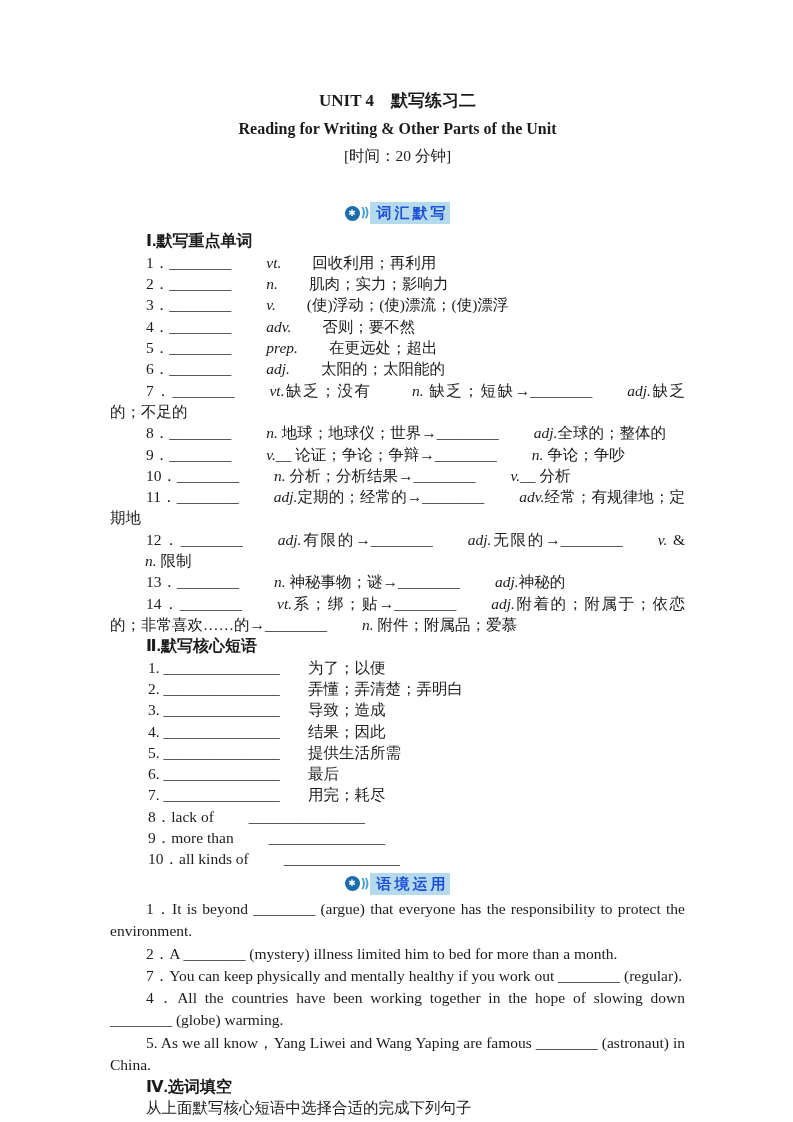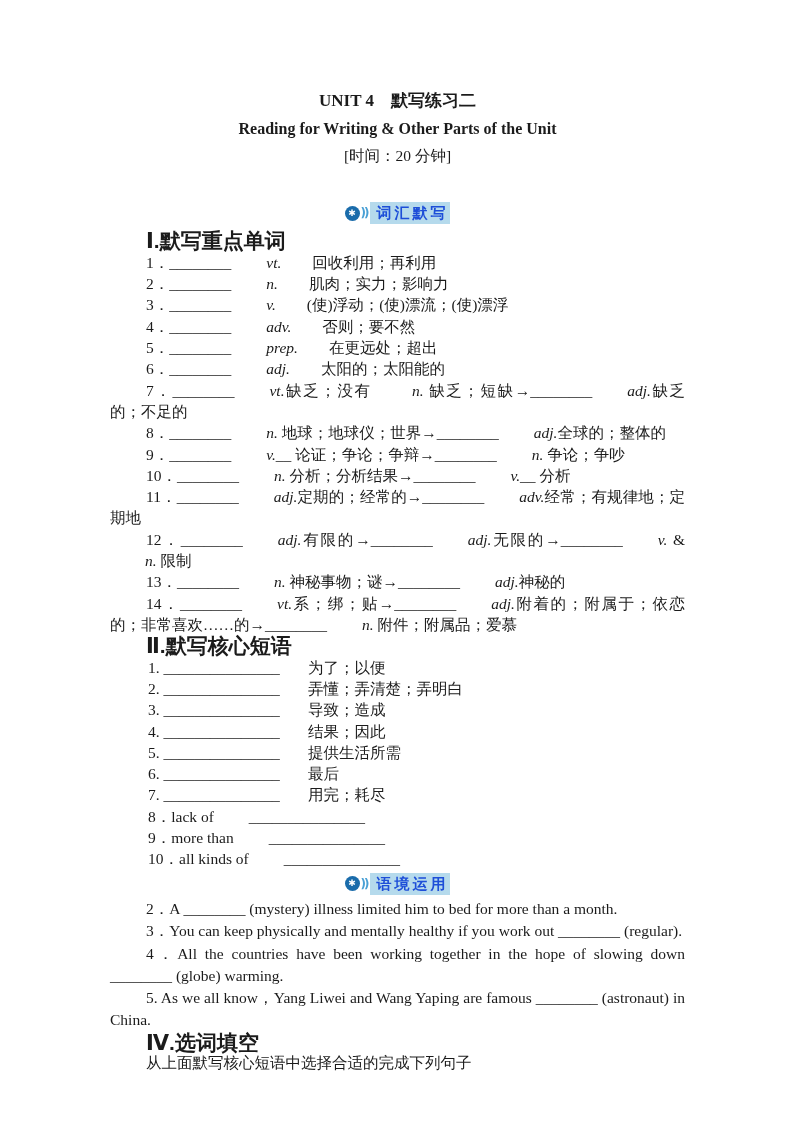--- a/index.html
+++ b/index.html
@@ -34,21 +34,21 @@
   }
   .badge-label{
     background:#b5daec;color:#1d4ed8;
     font-family:"Liberation Sans","DejaVu Sans",sans-serif;font-weight:bold;
     font-size:15px;letter-spacing:3px;padding:1px 2px 2px 6px;line-height:19px;
   }
 
   
   .sec-heading{
     font-family:"Liberation Sans","DejaVu Sans",sans-serif;
-    font-weight:bold;font-size:21px;line-height:21.5px;
+    font-weight:bold;font-size:16px;line-height:21.5px;
     text-indent:36px;margin:0;
   }
 
   
   .word-item{font-size:15.5px;line-height:21.3px;text-indent:36px;margin:0;text-align:justify;}
   .word-item .pos{font-style:italic;margin-left:35px;}
 
   
   .phrase-row{display:flex;padding-left:38px;font-size:15.5px;line-height:21.3px;}
   .phrase-row .left-cell{flex:0 0 160px;white-space:nowrap;}
@@ -135,22 +135,23 @@
 
     <div class="badge-row second">
       <span class="badge">
         <span class="badge-disc">✱</span>
         <span class="badge-arcs">))</span>
         <span class="badge-label">语境运用</span>
       </span>
     </div>
 
     <div id="s3-sentences">
+        <p class="sentence">1．It is beyond ________ (argue) that everyone has the responsibility to protect the environment.</p>
         <p class="sentence">2．A ________ (mystery) illness limited him to bed for more than a month.</p>
-        <p class="sentence">3．You can keep physically and mentally healthy if you work out ________ (regular).</p>
+        <p class="sentence">7．You can keep physically and mentally healthy if you work out ________ (regular).</p>
         <p class="sentence">4．All the countries have been working together in the hope of slowing down ________ (globe) warming.</p>
         <p class="sentence">5. As we all know，Yang Liwei and Wang Yaping are famous ________ (astronaut) in China.</p>
       </div>
 
     <p class="sec-heading">Ⅳ.选词填空</p>
     <p class="instruction">从上面默写核心短语中选择合适的完成下列句子</p>
 
   </div>
 </div>
 

